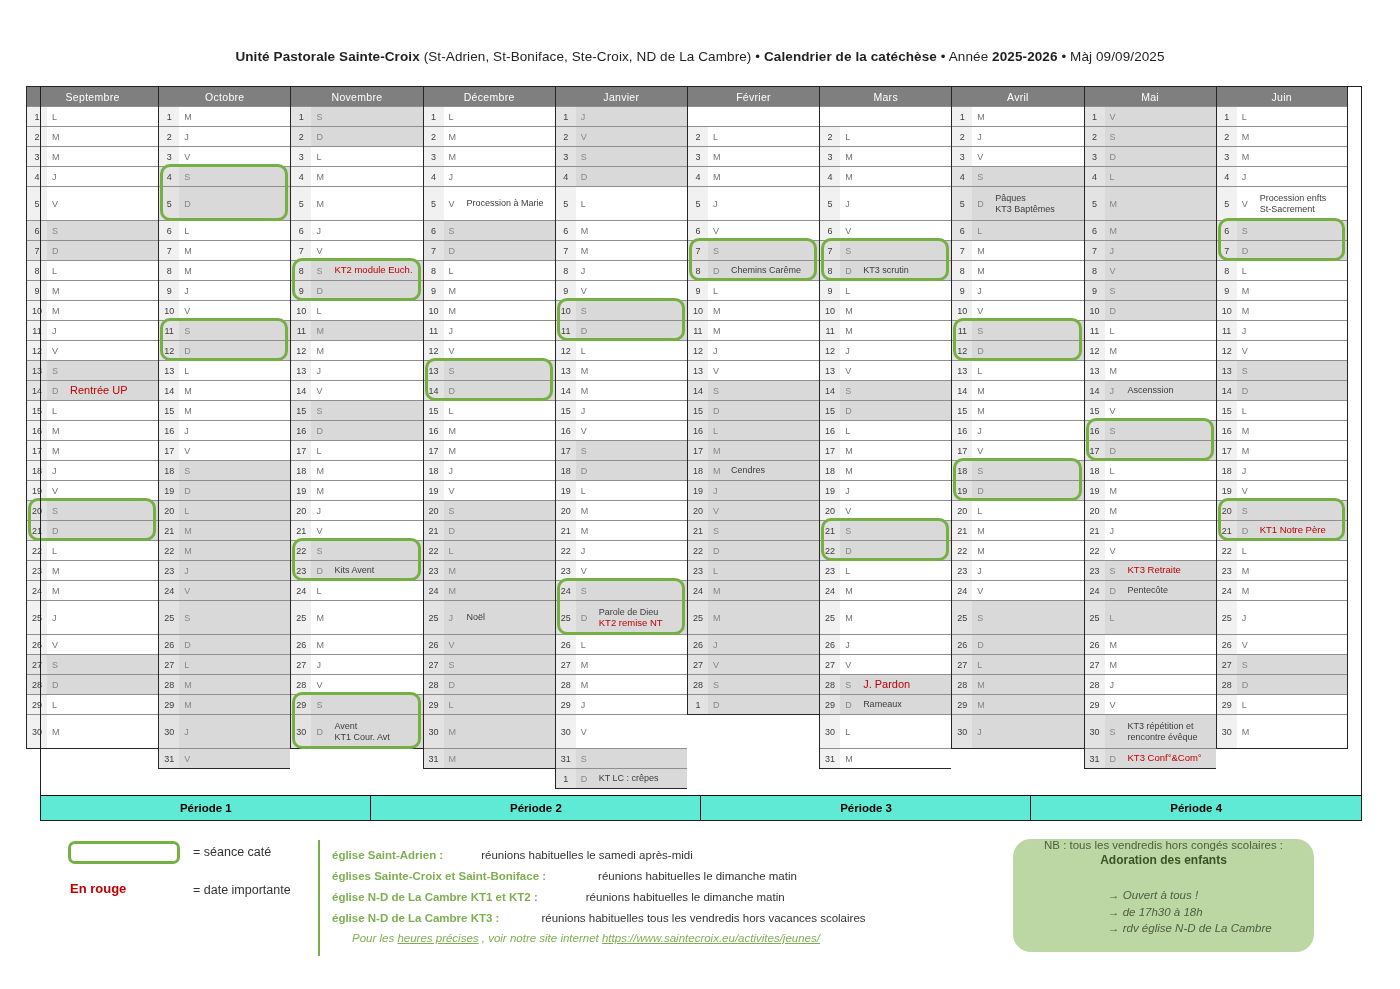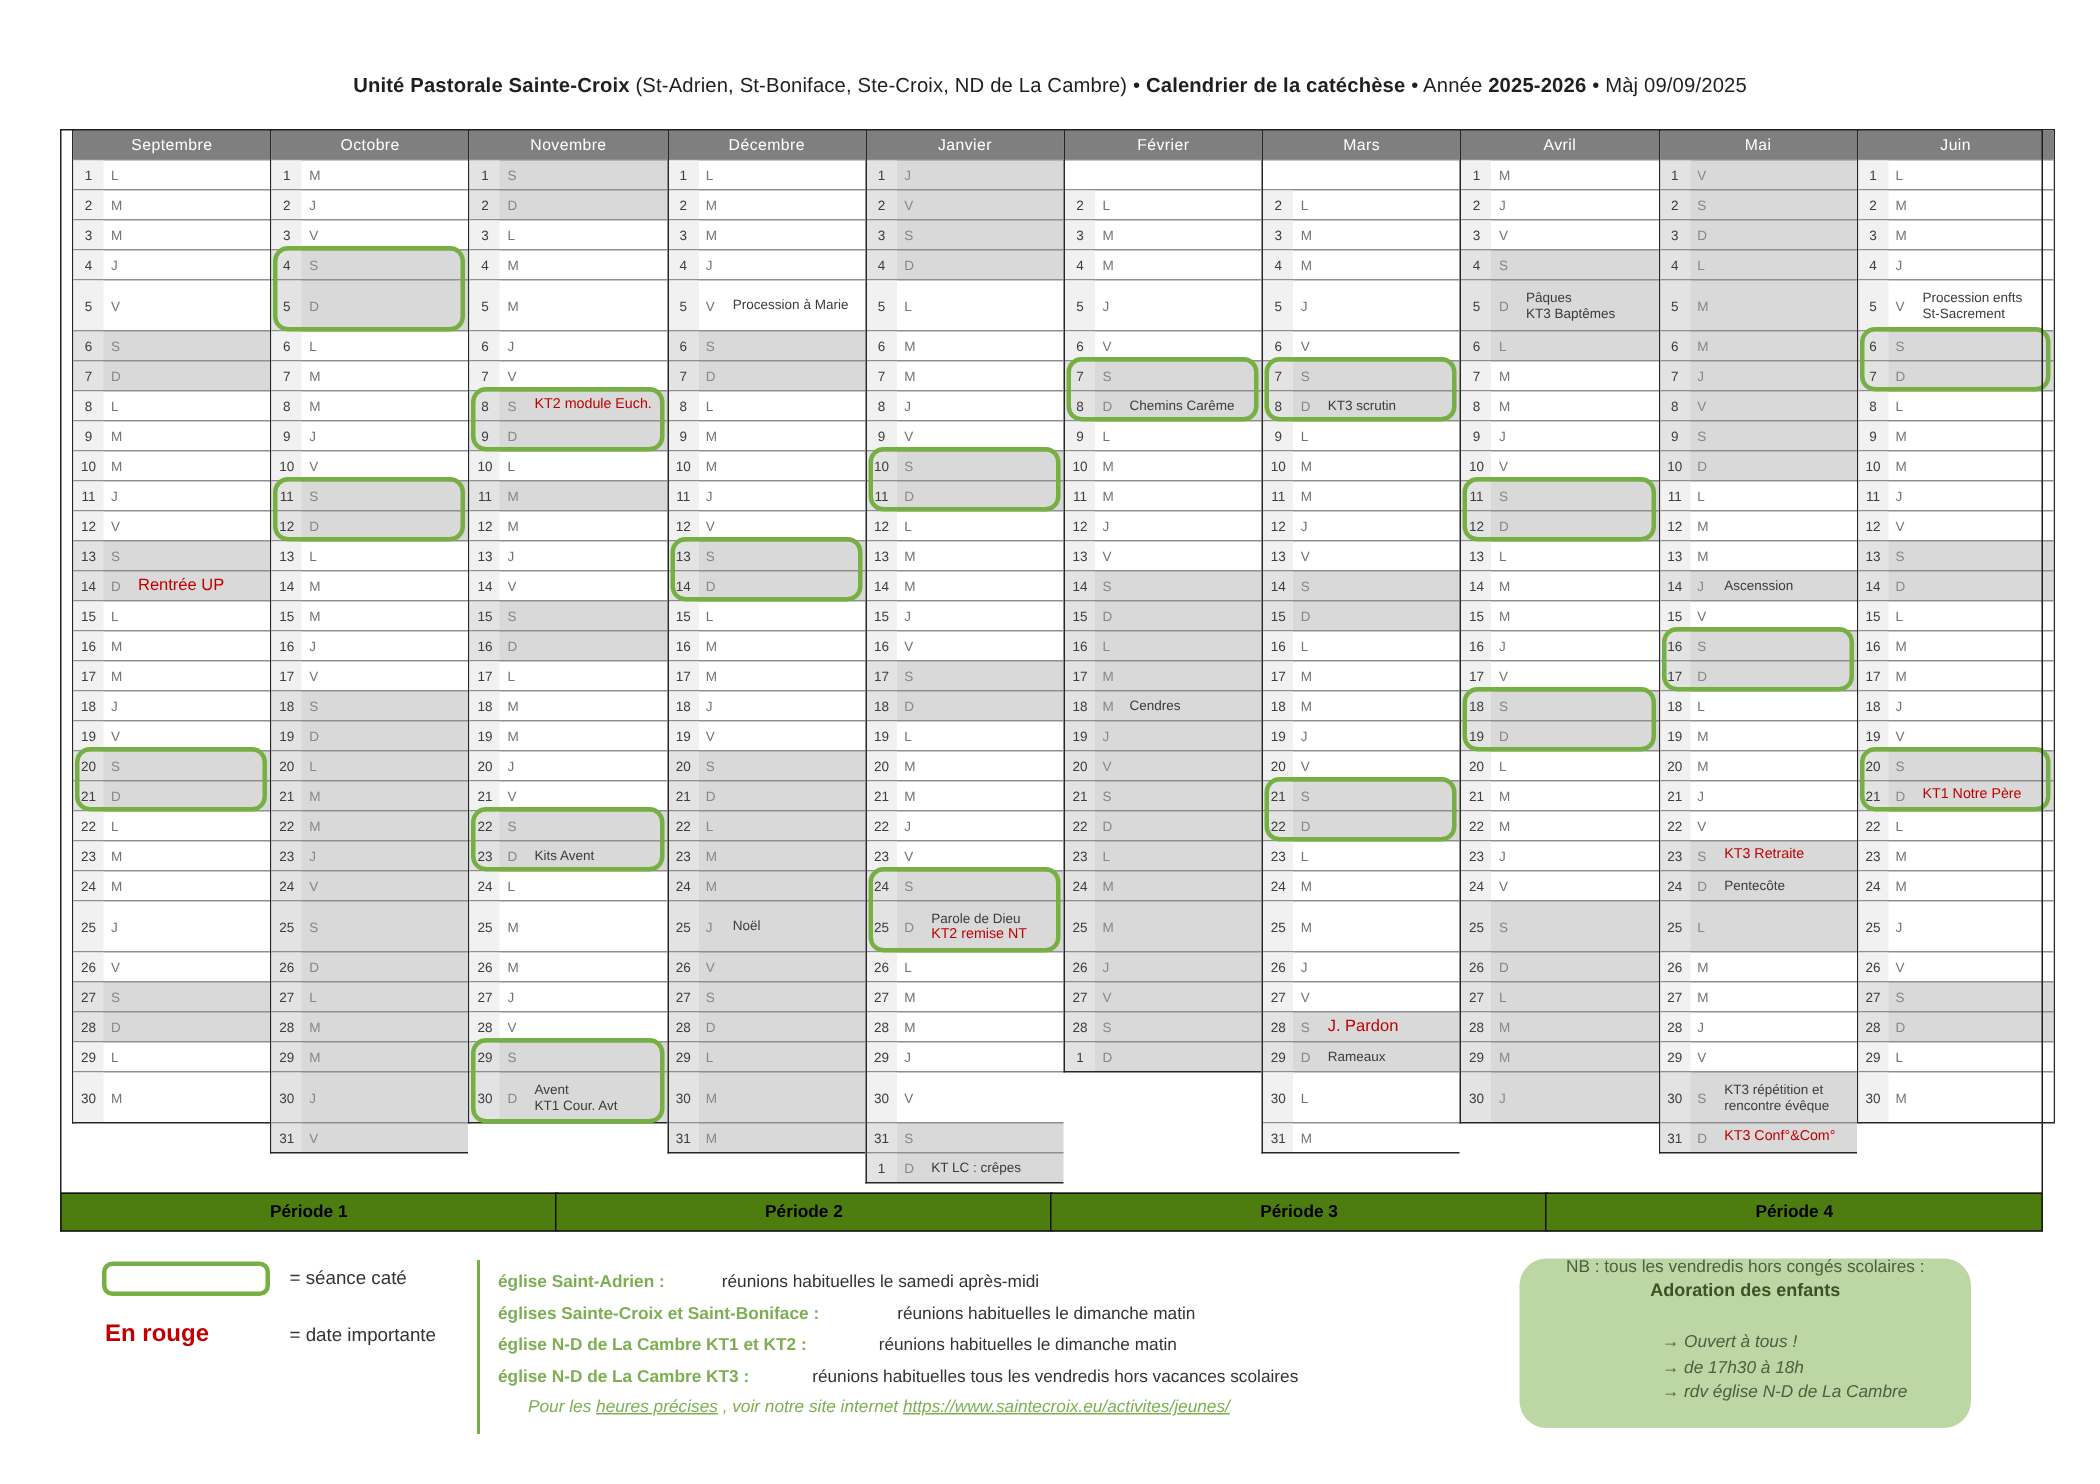--- a/index.html
+++ b/index.html
@@ -1,21 +1,21 @@
 <!DOCTYPE html>
 <html style="--green_accent: #76b043; --red_accent: #c00000; --holiday_gray: #d9d9d9; --header_gray: #7f7f7f; --nb_box_bg: #bcd7a3; --legend_green: #7daf52; --nb_text: #4f5d41; --nb_title: #3c5226;"><head>
 <meta charset="utf-8">
 <style>
   html,body{margin:0;padding:0;}
   body{width:1400px;height:989px;position:relative;background:#fff;
        font-family:"Liberation Sans",sans-serif;overflow:hidden;}
   #title{position:absolute;top:49px;left:0;width:100%;text-align:center;
          font-size:13.5px;color:#1f1f1f;letter-spacing:0.1px;}
   #title .b{font-weight:bold;}
-  #grid{position:absolute;left:48px;top:86px;width:1322px;display:flex;align-items:flex-start;}
+  #grid{position:absolute;left:26px;top:86px;width:1322px;display:flex;align-items:flex-start;}
   #grid-frame{position:absolute;left:40px;top:86px;width:1322px;height:735px;
               border:1.5px solid #1f1f1f;box-sizing:border-box;pointer-events:none;z-index:6;}
   .month{flex:0 0 132.2px;width:132.2px;box-sizing:border-box;}
   .mtable{position:relative;border:1px solid #262626;border-right:none;box-sizing:border-box;background:#fff;}
   .month:last-child .mtable{border-right:1px solid #262626;}
   .mhead{height:19px;background:var(--header_gray);color:#fff;font-size:10.5px;
          display:flex;align-items:center;justify-content:center;letter-spacing:0.3px;}
   .drow{height:20px;display:flex;align-items:center;border-top:1px solid #8f8f8f;
         box-sizing:border-box;background:#fff;position:relative;}
   .drow.tall{height:34px;}
@@ -26,26 +26,26 @@
   .wd{width:15px;padding-left:5px;font-size:9px;color:#737373;flex:none;}
   .g .wd{color:#878787;}
   .note{flex:1;padding-left:3px;line-height:10.5px;overflow:hidden;}
   .nline{font-size:9px;color:#3c3c3c;white-space:nowrap;}
   .nline.red{color:var(--red_accent);font-weight:normal;font-size:9.5px;}
   .nline.red.lg{font-size:11px;}
   .circle{position:absolute;left:1px;right:2px;border:3px solid var(--green_accent);
           border-radius:10px;pointer-events:none;z-index:4;box-sizing:border-box;}
   #periods{position:absolute;left:40px;top:795px;width:1322px;display:flex;z-index:5;}
   .pbox{flex:1;height:26px;border:1.5px solid #111;display:flex;align-items:center;
-        justify-content:center;font-weight:bold;font-size:11.5px;box-sizing:border-box;background:#4d7c0f;}
+        justify-content:center;font-weight:bold;font-size:11.5px;box-sizing:border-box;background:#5eead4;}
   .pbox + .pbox{margin-left:-1.5px;}
   #legend-rect{position:absolute;left:68px;top:841px;width:112px;height:23px;
                border:3.5px solid var(--green_accent);border-radius:7px;background:#fff;box-sizing:border-box;}
   #seance-label{position:absolute;left:193px;top:845px;font-size:12.5px;color:#333;}
-  #red-word{position:absolute;left:70px;top:881px;font-size:16px;font-weight:bold;color:var(--red_accent);}
+  #red-word{position:absolute;left:70px;top:881px;font-size:13px;font-weight:bold;color:var(--red_accent);}
   #important-label{position:absolute;left:193px;top:883px;font-size:12.5px;color:#333;}
   #legend-divider{position:absolute;left:318px;top:840px;width:2px;height:116px;background:var(--green_accent);}
   #churches{position:absolute;left:332px;top:840px;}
   .chline{height:21px;display:flex;align-items:flex-end;font-size:11.5px;white-space:nowrap;}
   .chlabel{color:var(--legend_green);font-weight:bold;}
   .chtext{color:#333;}
   .chl0 .chtext{margin-left:38px;}
   .chl1 .chtext{margin-left:52px;}
   .chl2 .chtext{margin-left:48px;}
   .chl3 .chtext{margin-left:42px;}

